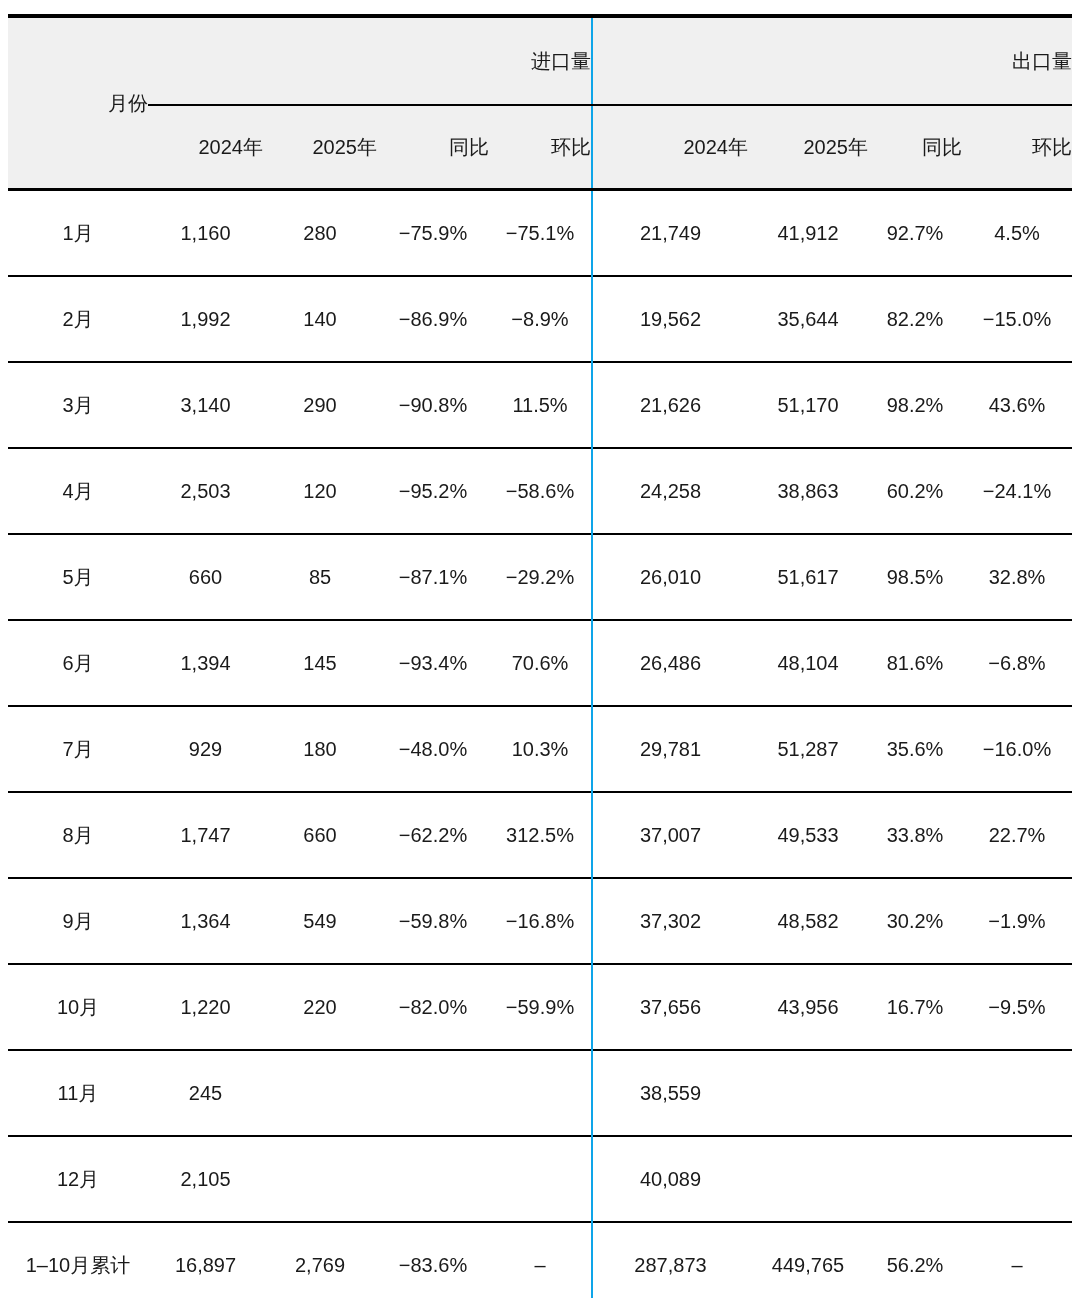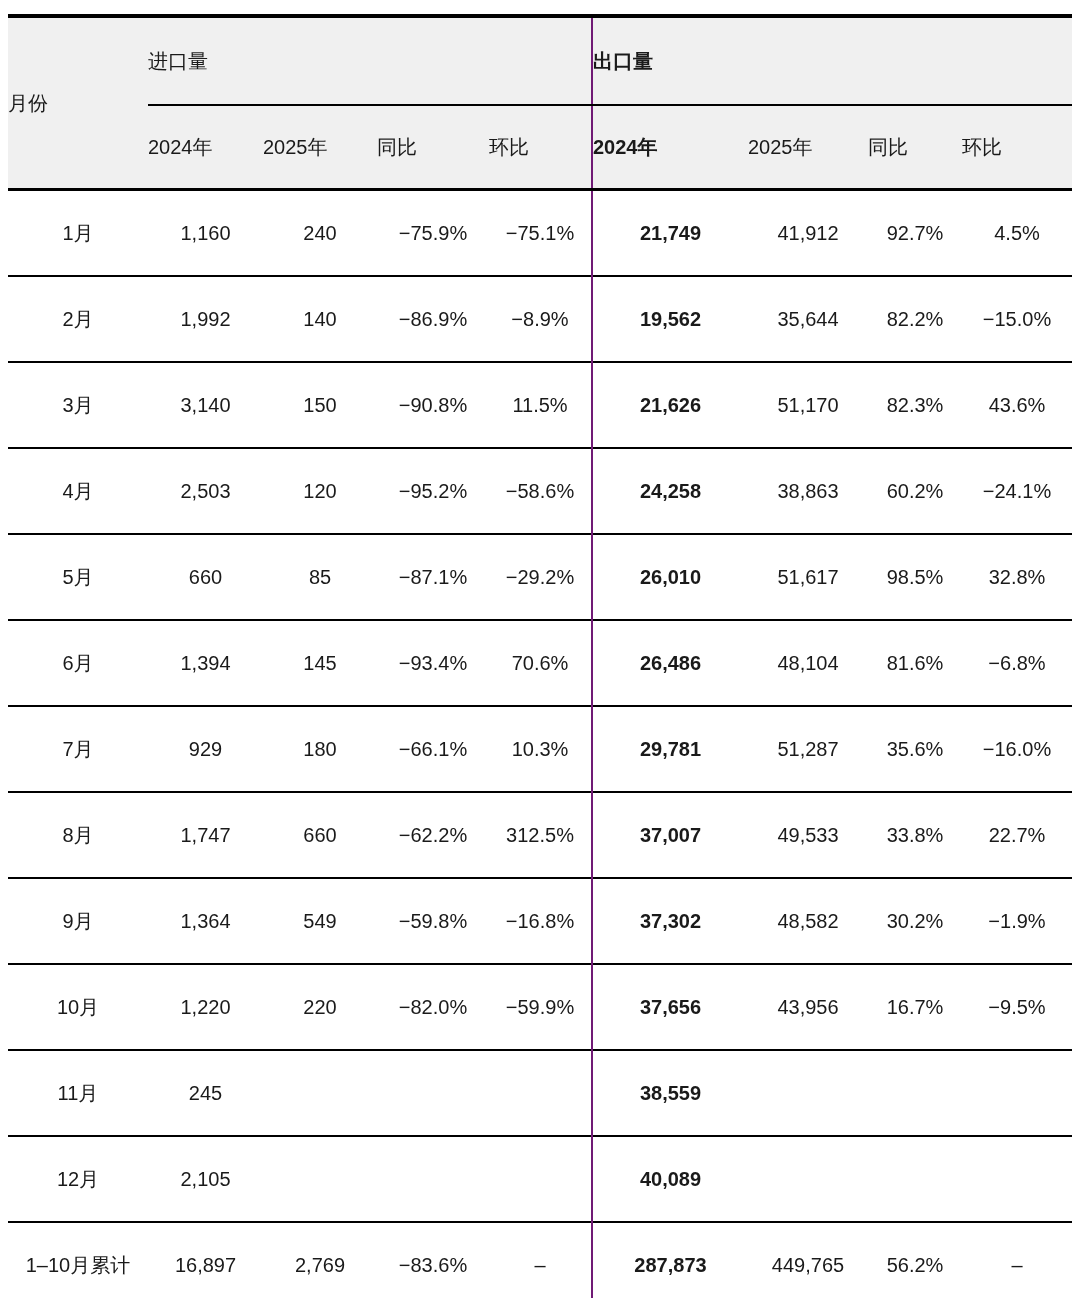--- a/index.html
+++ b/index.html
@@ -21,37 +21,37 @@
     border-collapse: collapse;
     border-top: 4px solid #000;
     border-bottom: 4px solid #000;
     font-size: 20px;
   }
   thead {
     background: #f0f0f0;
   }
   th {
     font-weight: 400;
-    text-align: left;
+    text-align: right;
     vertical-align: middle;
     padding: 0;
   }
   tr.hrow1 th { height: 86px; }
   tr.hrow2 th { height: 82px; }
   .group-underline { border-bottom: 2px solid #000; }
   tbody td {
     height: 84px;
     text-align: center;
     vertical-align: middle;
     border-top: 2px solid #000;
     padding: 0;
     background: #ffffff;
   }
   tbody tr:first-child td { border-top: 3px solid #000; }
-  .divider { border-left: 2px solid #701a75; font-weight: bold; }
+  .divider { border-left: 2px solid #0ea5e9; }
 </style>
 </head>
 <body>
 
 <div class="page">
   <table class="data-table">
     <colgroup>
       <col style="width:140px">
       <col style="width:115px">
       <col style="width:114px">
@@ -76,21 +76,21 @@
         <th class="divider">2024年</th>
         <th>2025年</th>
         <th>同比</th>
         <th>环比</th>
       </tr>
     </thead>
     <tbody>
         <tr>
     <td>1月</td>
     <td class="num">1,160</td>
-    <td class="num">240</td>
+    <td class="num">280</td>
     <td class="num">−75.9%</td>
     <td class="num">−75.1%</td>
     <td class="num divider">21,749</td>
     <td class="num">41,912</td>
     <td class="num">92.7%</td>
     <td class="num">4.5%</td>
   </tr>
         <tr>
     <td>2月</td>
     <td class="num">1,992</td>
@@ -98,26 +98,26 @@
     <td class="num">−86.9%</td>
     <td class="num">−8.9%</td>
     <td class="num divider">19,562</td>
     <td class="num">35,644</td>
     <td class="num">82.2%</td>
     <td class="num">−15.0%</td>
   </tr>
         <tr>
     <td>3月</td>
     <td class="num">3,140</td>
-    <td class="num">150</td>
+    <td class="num">290</td>
     <td class="num">−90.8%</td>
     <td class="num">11.5%</td>
     <td class="num divider">21,626</td>
     <td class="num">51,170</td>
-    <td class="num">82.3%</td>
+    <td class="num">98.2%</td>
     <td class="num">43.6%</td>
   </tr>
         <tr>
     <td>4月</td>
     <td class="num">2,503</td>
     <td class="num">120</td>
     <td class="num">−95.2%</td>
     <td class="num">−58.6%</td>
     <td class="num divider">24,258</td>
     <td class="num">38,863</td>
@@ -143,21 +143,21 @@
     <td class="num">70.6%</td>
     <td class="num divider">26,486</td>
     <td class="num">48,104</td>
     <td class="num">81.6%</td>
     <td class="num">−6.8%</td>
   </tr>
         <tr>
     <td>7月</td>
     <td class="num">929</td>
     <td class="num">180</td>
-    <td class="num">−66.1%</td>
+    <td class="num">−48.0%</td>
     <td class="num">10.3%</td>
     <td class="num divider">29,781</td>
     <td class="num">51,287</td>
     <td class="num">35.6%</td>
     <td class="num">−16.0%</td>
   </tr>
         <tr>
     <td>8月</td>
     <td class="num">1,747</td>
     <td class="num">660</td>

